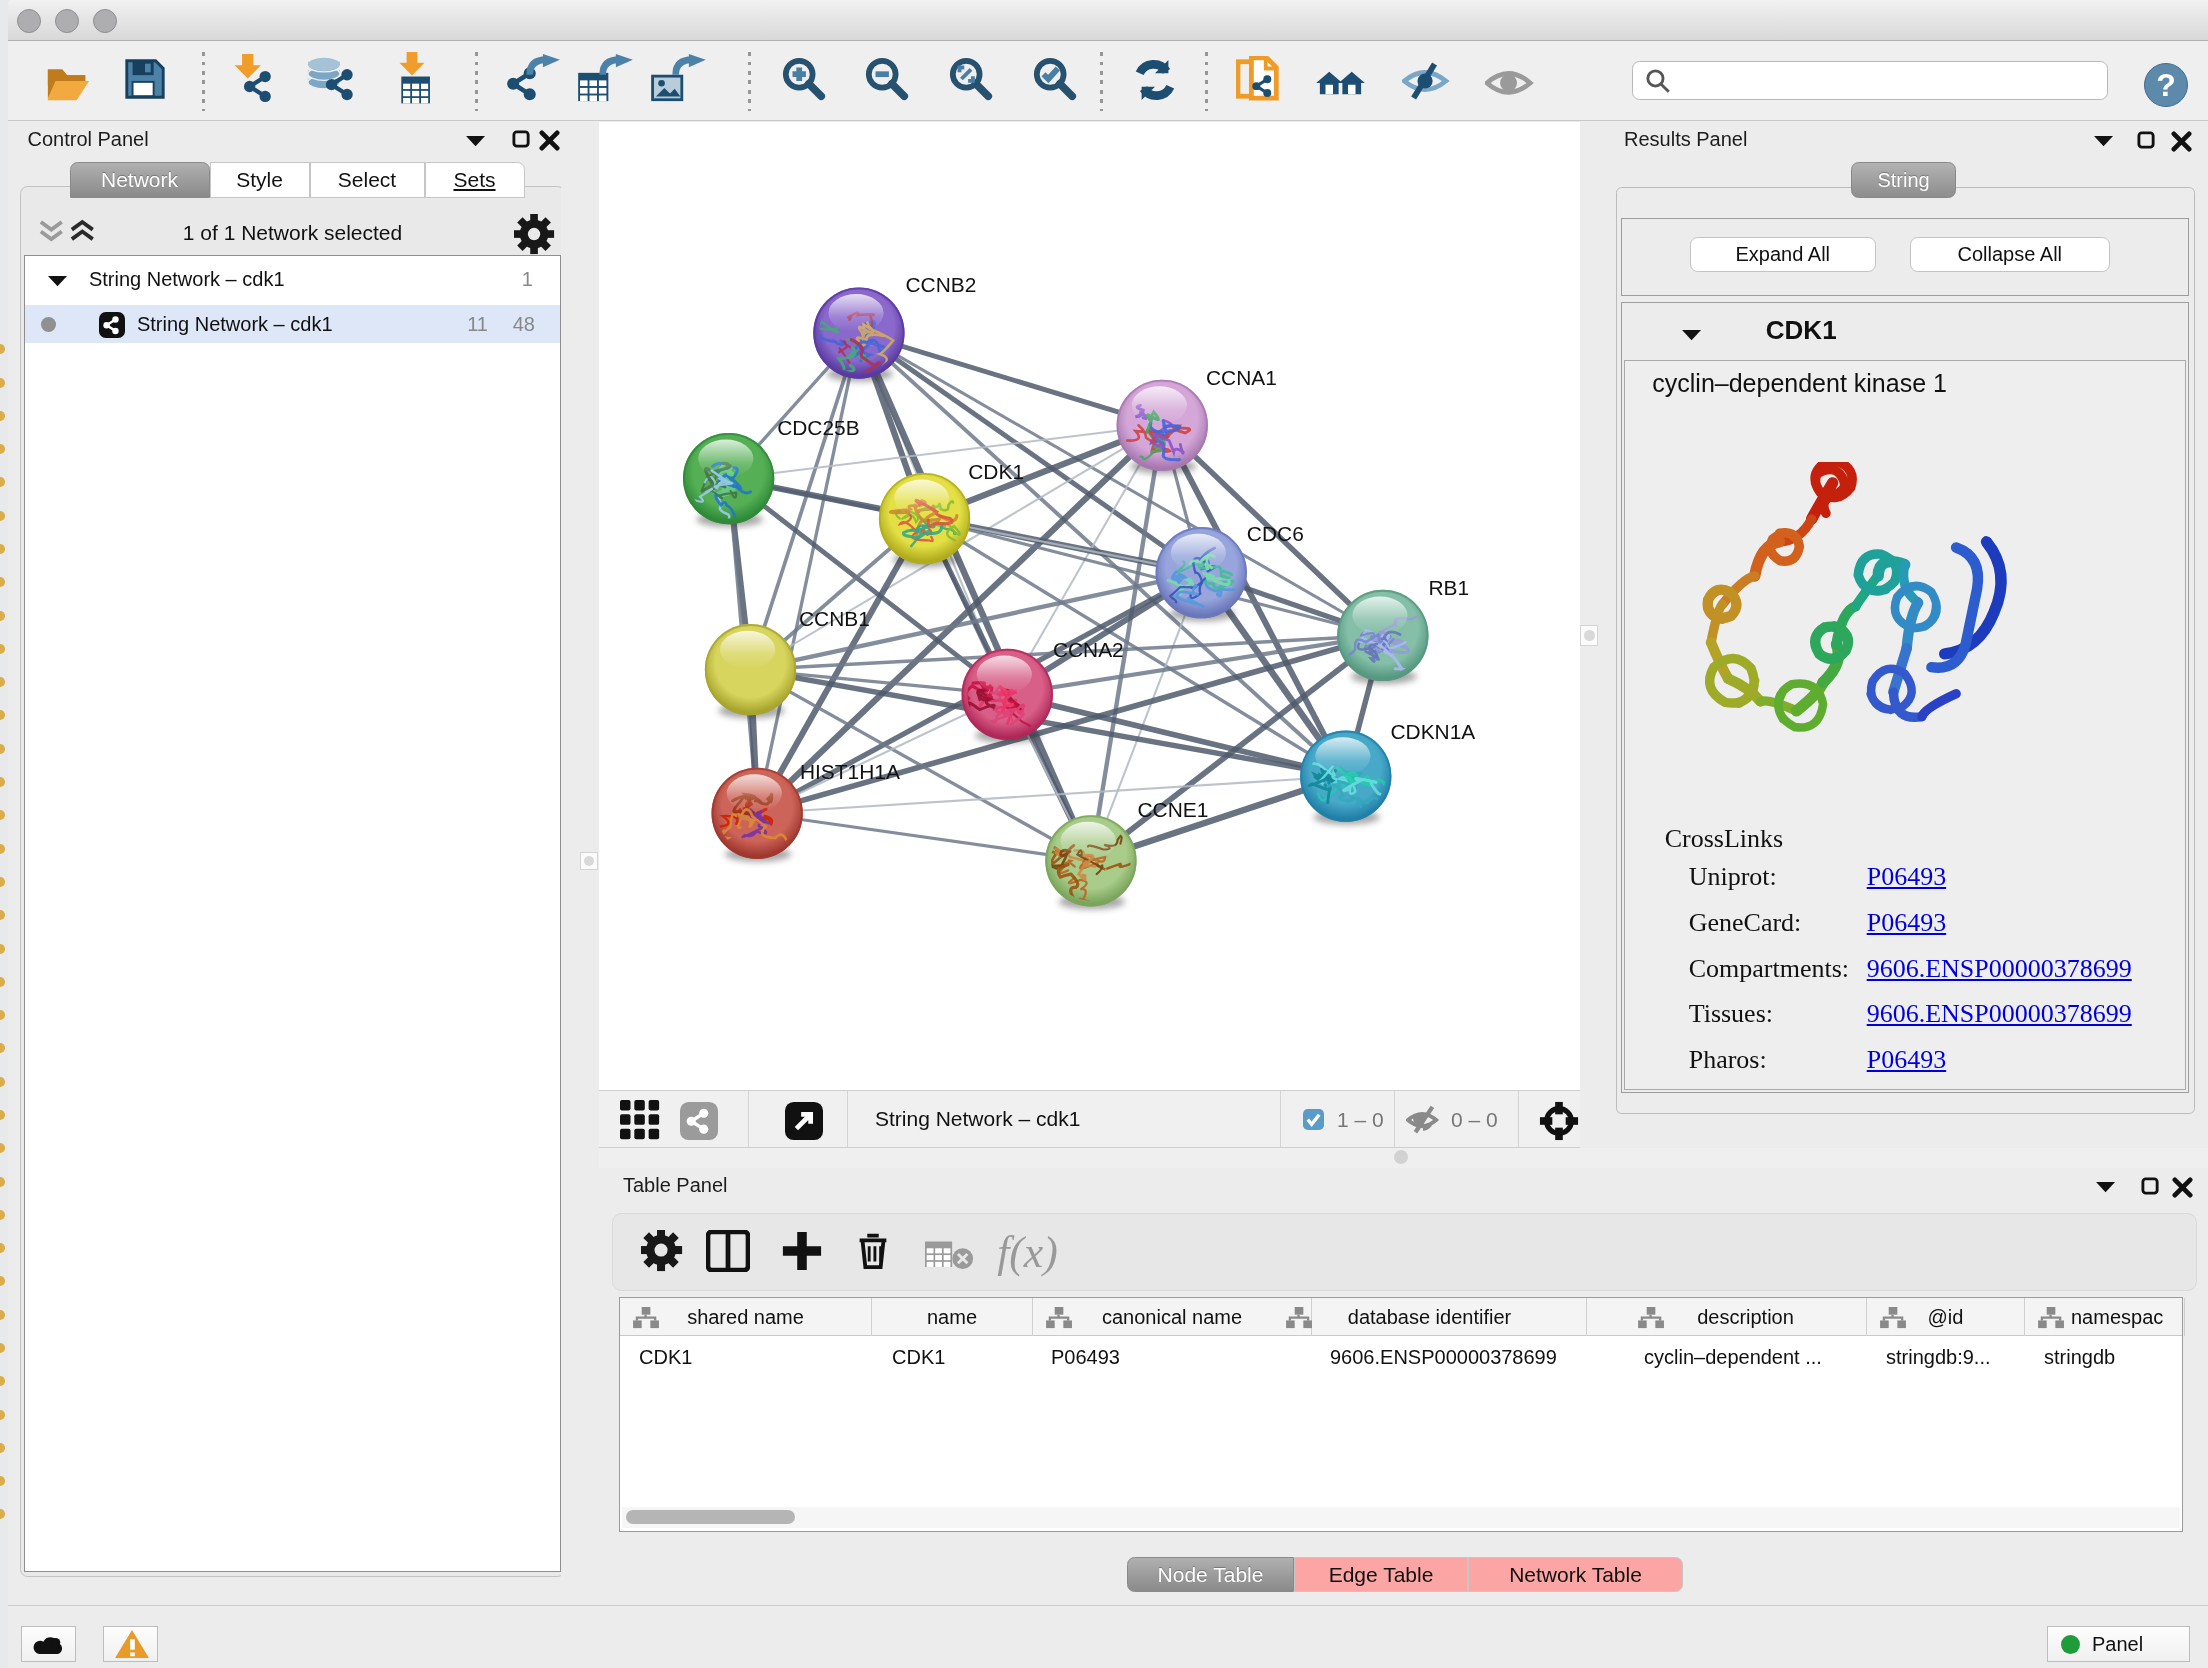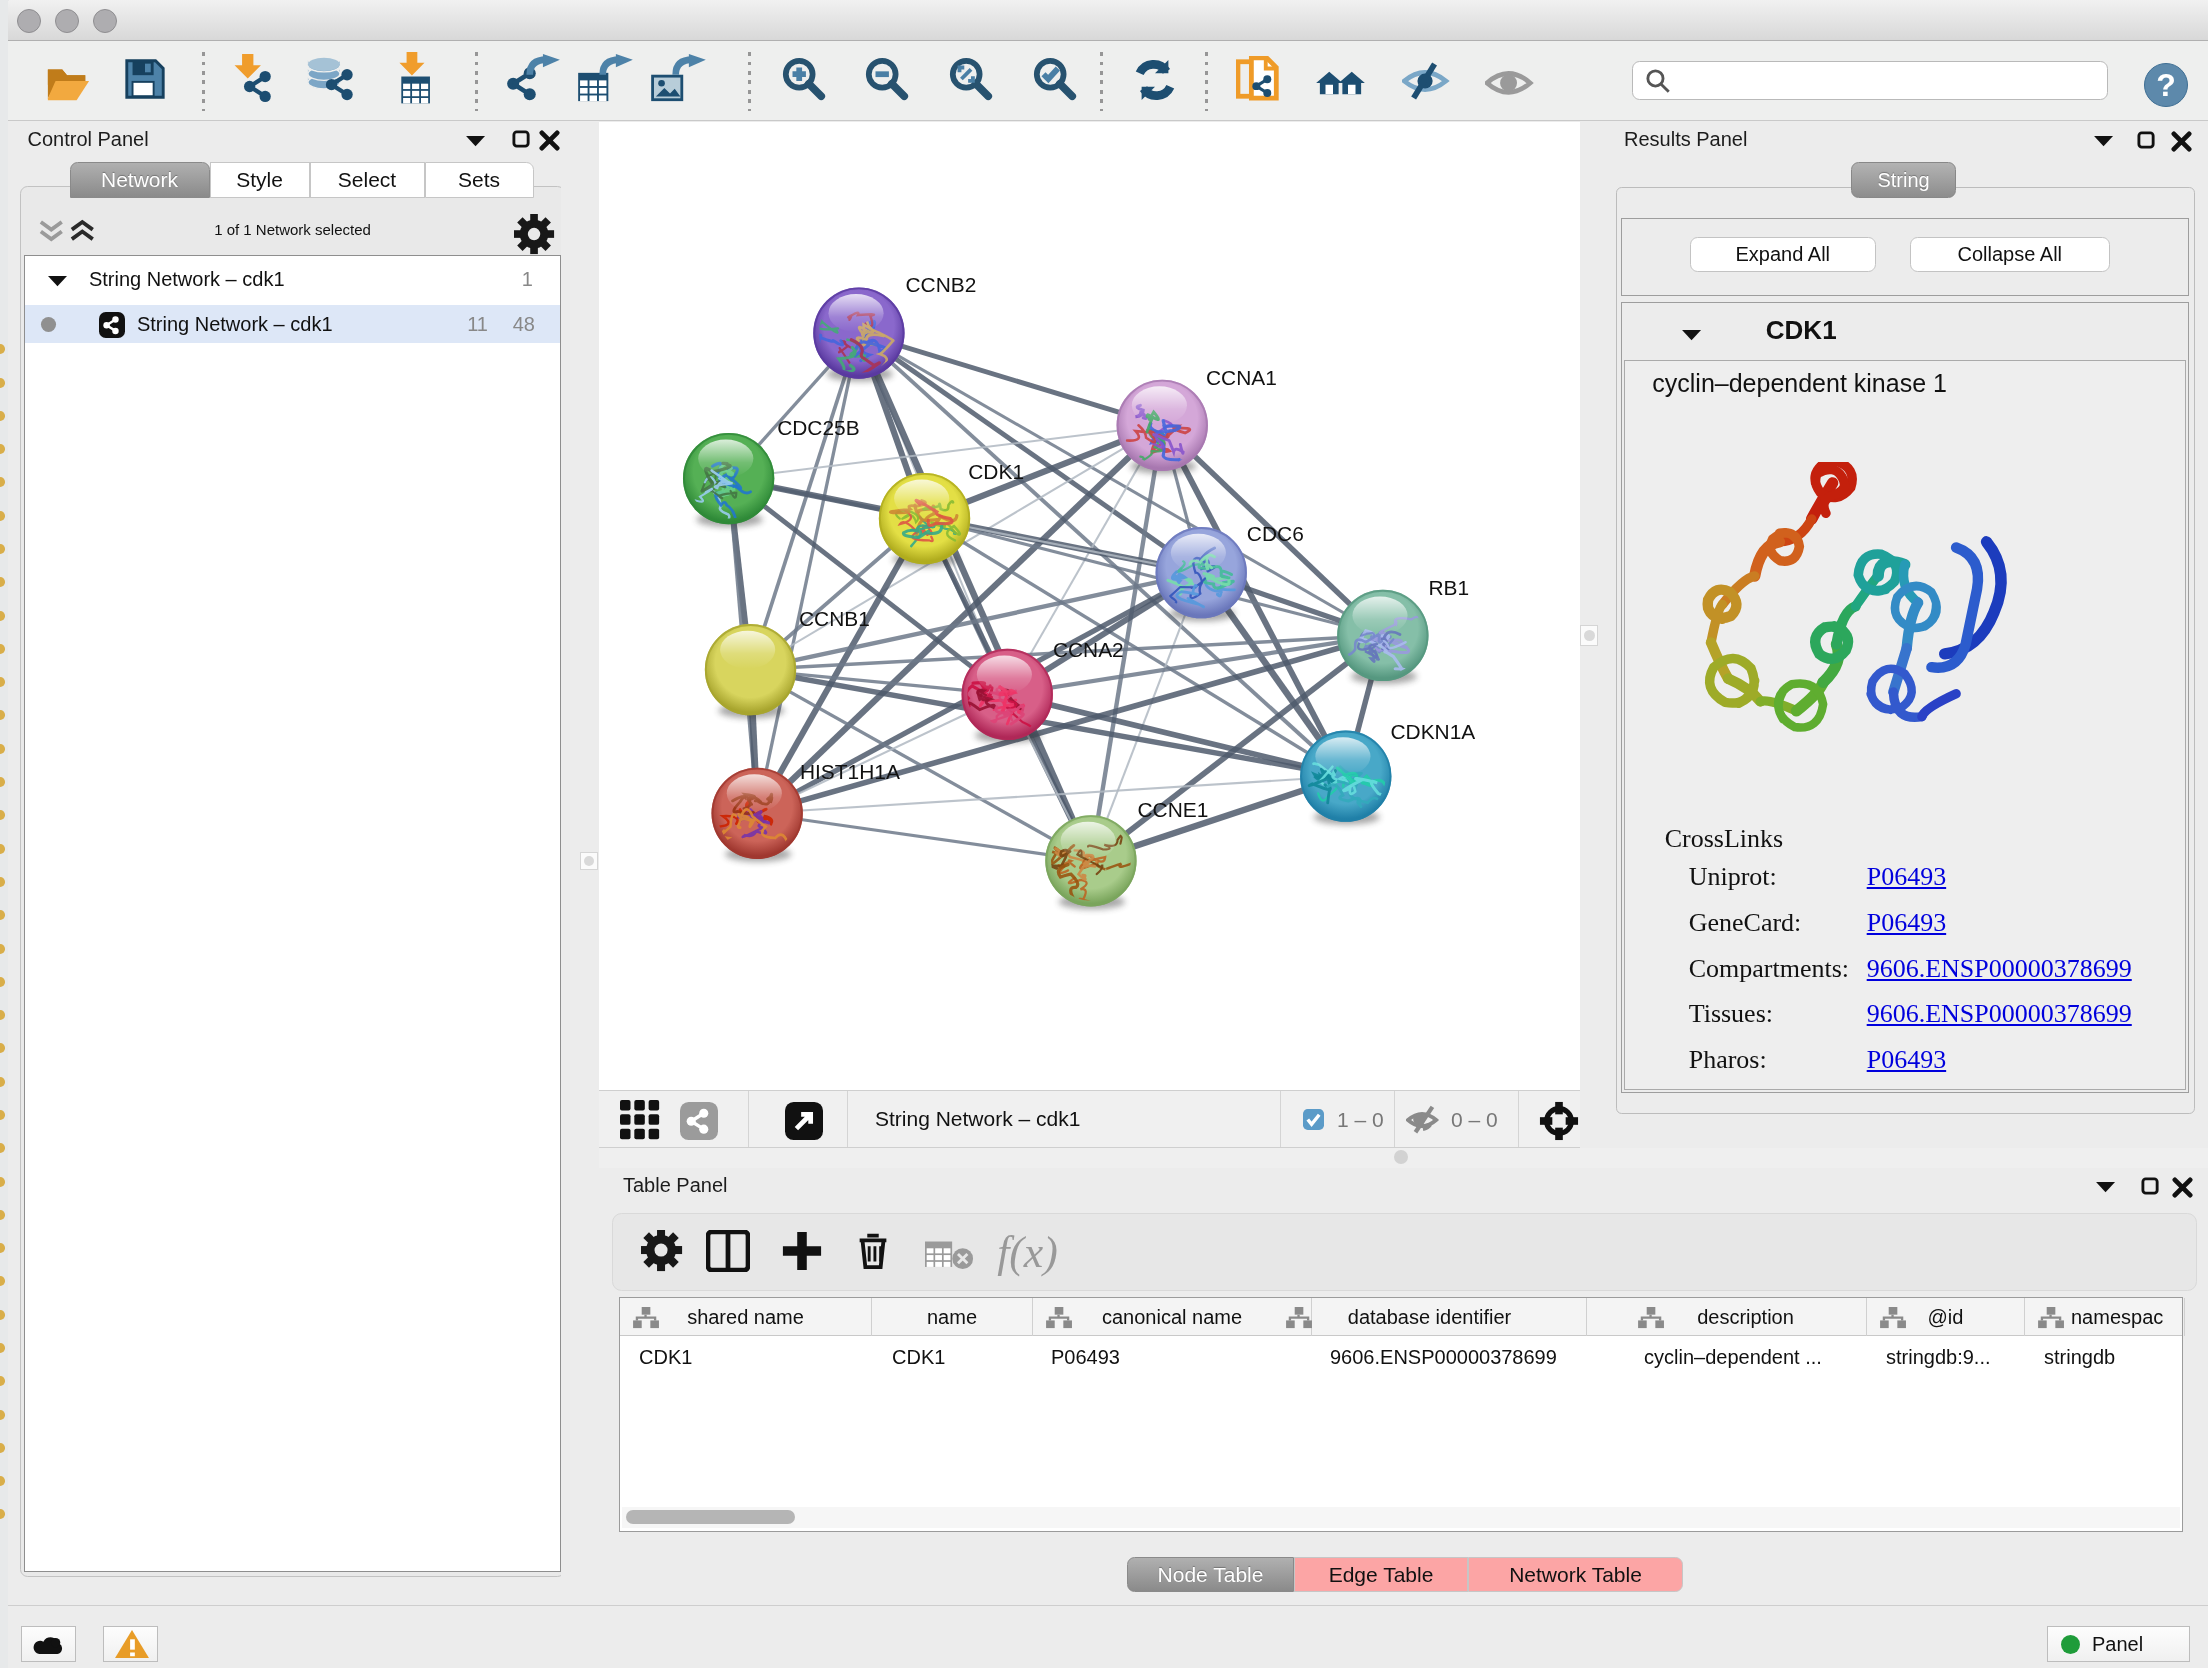--- a/index.html
+++ b/index.html
@@ -238,29 +238,29 @@
         </svg>
         <svg class="abs" style="left:502px;top:6.7px" width="19" height="19" viewBox="0 0 20 20">
           <rect x="2" y="2" width="15" height="15" rx="3" fill="none" stroke="#111" stroke-width="3"></rect>
         </svg>
         <svg class="abs" style="left:529px;top:6.7px" width="21" height="21" viewBox="0 0 22 22">
           <path d="M3 3 L19 19 M19 3 L3 19" stroke="#111" stroke-width="5" stroke-linecap="round"></path>
         </svg>
         <div class="tab tabsel" style="left:60px;top:39px;width:140px;border-radius:7.6px 7.6px 0 0;">Network</div>
         <div class="tab" style="left:200px;top:39px;width:100px;">Style</div>
         <div class="tab" style="left:300px;top:39px;width:115px;">Select</div>
-        <div class="tab" style="left:415px;top:39px;width:109px;border-radius:0 7.6px 0 0;">Sets</div>
+        <div class="tab" style="left:415px;top:39px;width:100px;border-radius:0 7.6px 0 0;text-decoration:underline;">Sets</div>
         <div id="cpbox">
           <svg class="abs" style="left:17px;top:32px" width="28.5" height="25" viewBox="0 0 30 26">
             <path d="M3 3 l11 8 11-8 M3 13 l11 8 11-8" stroke="#9a9a9a" stroke-width="4" fill="none"></path>
           </svg>
           <svg class="abs" style="left:48px;top:32px" width="28.5" height="25" viewBox="0 0 30 26">
             <path d="M3 11 l11-8 11 8 M3 21 l11-8 11 8" stroke="#2a2a2a" stroke-width="4" fill="none"></path>
           </svg>
-          <div class="abs" style="left:0;right:0;top:34px;text-align:center;font-size:15px;color:#111">1 of 1 Network selected</div>
+          <div class="abs" style="left:0;right:0;top:34px;text-align:center;font-size:21px;color:#111">1 of 1 Network selected</div>
           <svg class="abs" style="left:493px;top:27px" width="42" height="42" viewBox="0 0 44 44">
             <g transform="translate(21,21) scale(1.0)">
               <rect x="-4" y="-21" width="8" height="10" fill="#181818" transform="rotate(0)"></rect>
               <rect x="-4" y="-21" width="8" height="10" fill="#181818" transform="rotate(45)"></rect>
               <rect x="-4" y="-21" width="8" height="10" fill="#181818" transform="rotate(90)"></rect>
               <rect x="-4" y="-21" width="8" height="10" fill="#181818" transform="rotate(135)"></rect>
               <rect x="-4" y="-21" width="8" height="10" fill="#181818" transform="rotate(180)"></rect>
               <rect x="-4" y="-21" width="8" height="10" fill="#181818" transform="rotate(225)"></rect>
               <rect x="-4" y="-21" width="8" height="10" fill="#181818" transform="rotate(270)"></rect>
               <rect x="-4" y="-21" width="8" height="10" fill="#181818" transform="rotate(315)"></rect>

